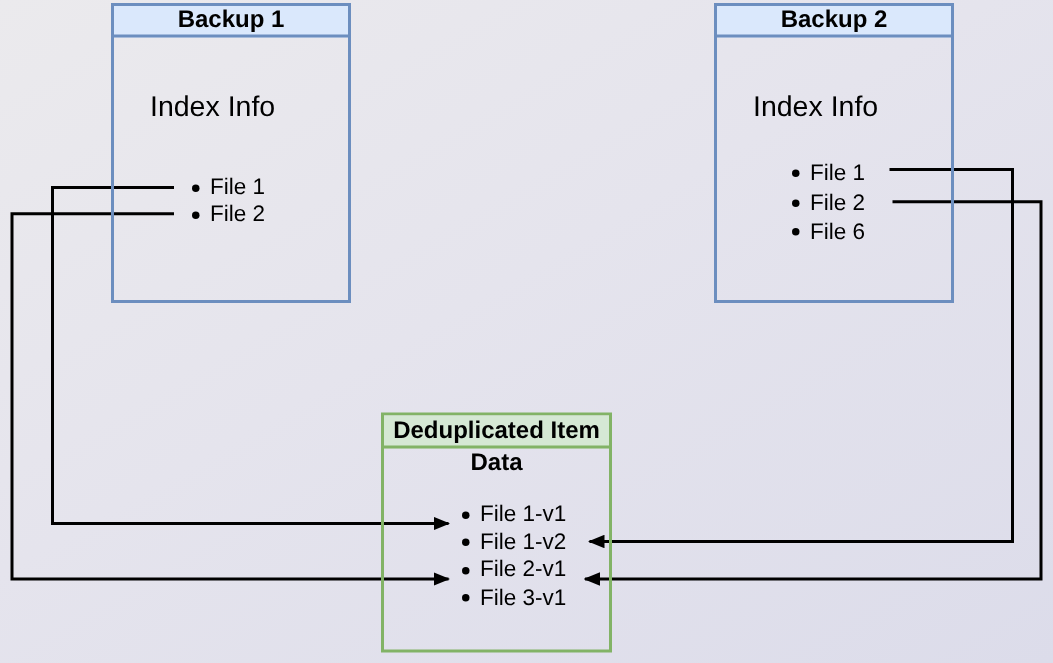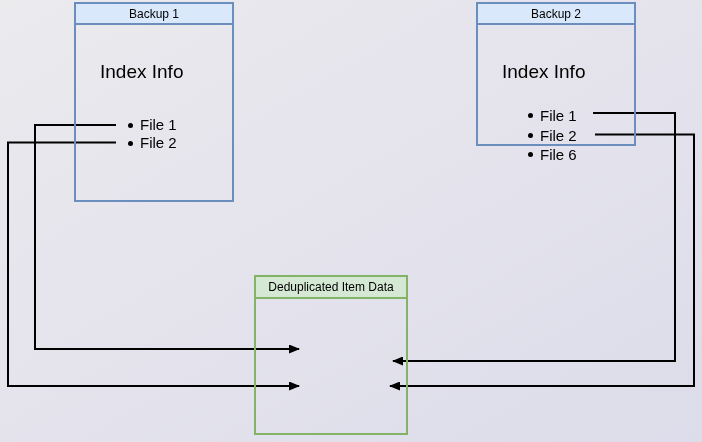--- a/index.html
+++ b/index.html
@@ -32,22 +32,22 @@
     position: absolute;
     box-sizing: border-box;
     background: transparent;
   }
   .box.blue { border: 2px solid var(--backup-border, #6c8ebf); }
   .box.green { border: 2px solid var(--dedup-border, #82b366); }
   .box-header {
     box-sizing: border-box;
     width: 100%;
     text-align: center;
-    font-weight: normal;
-    font-size: 12px;
+    font-weight: bold;
+    font-size: 16px;
   }
   .blue .box-header {
     height: 21px;
     line-height: 20px;
     background: var(--backup-header-fill, #dae8fc);
     border-bottom: 2px solid var(--backup-border, #6c8ebf);
   }
   .green .box-header {
     height: 22px;
     line-height: 21px;
@@ -111,27 +111,33 @@
 
   <div class="box blue" id="backup1" style="left:74px; top:2px; width:160px; height:200px;">
     <div class="box-header">Backup 1</div>
     <div class="index-label">Index Info</div>
     <ul class="file-list">
       <li>File 1</li>
       <li>File 2</li>
     </ul>
   </div>
 
-  <div class="box blue" id="backup2" style="left:476px; top:2px; width:160px; height:144px;">
+  <div class="box blue" id="backup2" style="left:476px; top:2px; width:160px; height:200px;">
     <div class="box-header">Backup 2</div>
     <div class="index-label">Index Info</div>
     <ul class="file-list">
       <li>File 1</li>
       <li>File 2</li>
       <li>File 6</li>
     </ul>
   </div>
 
   <div class="box green" id="dedup" style="left:254px; top:275px; width:154px; height:160px;">
     <div class="box-header">Deduplicated Item Data</div>
+    <ul class="file-list">
+      <li>File 1-v1</li>
+      <li>File 1-v2</li>
+      <li>File 2-v1</li>
+      <li>File 3-v1</li>
+    </ul>
   </div>
 
 </div>
 
 </body></html>

